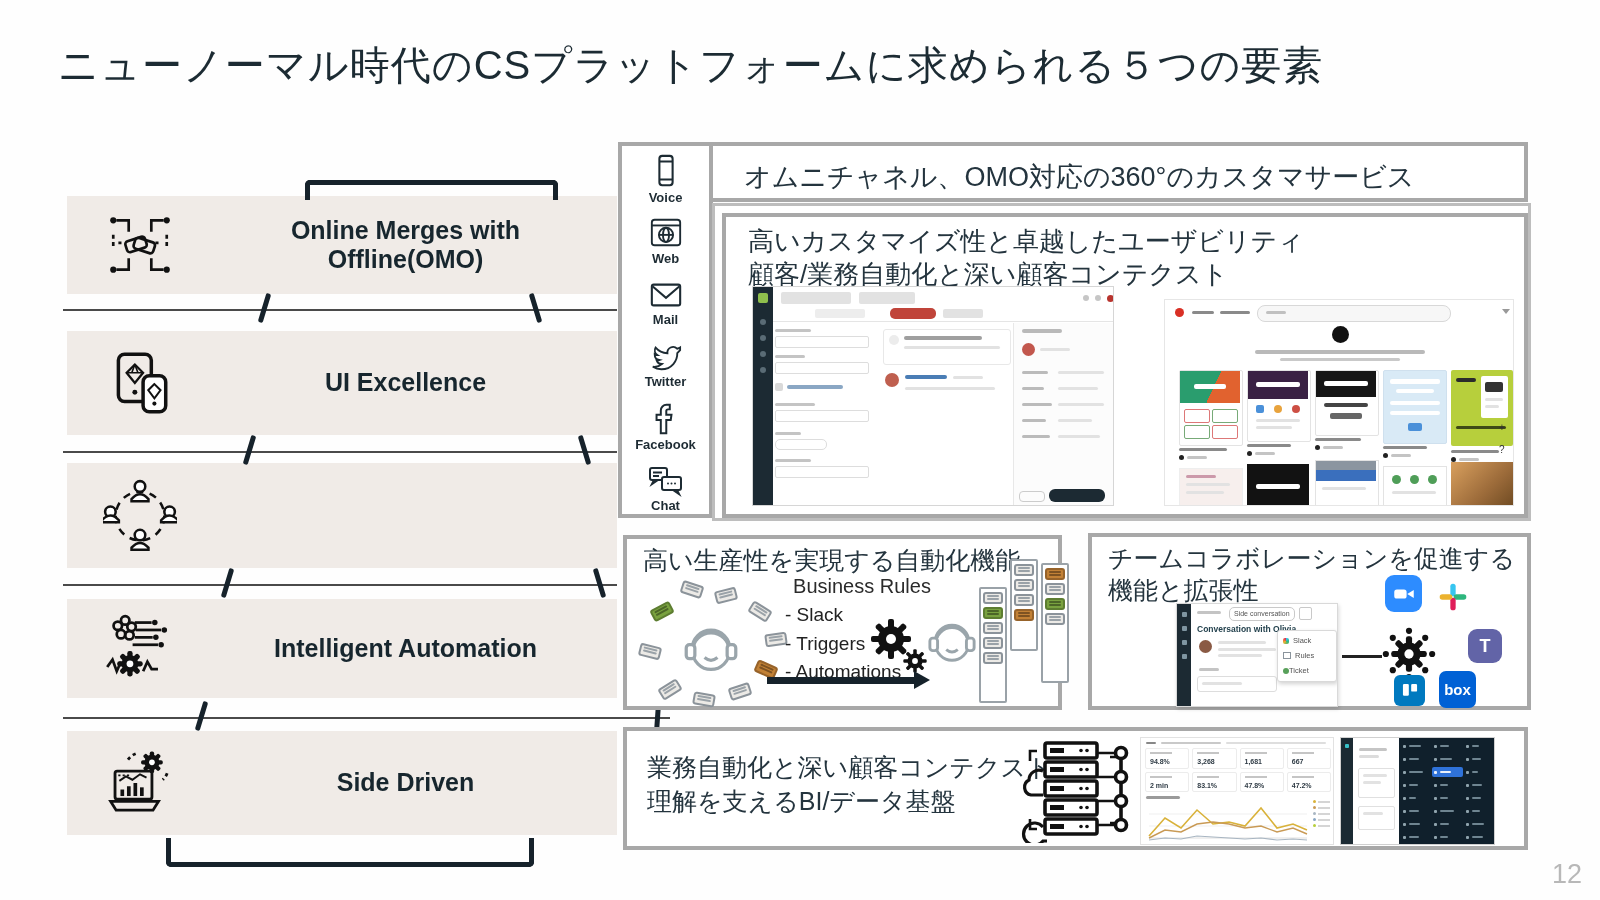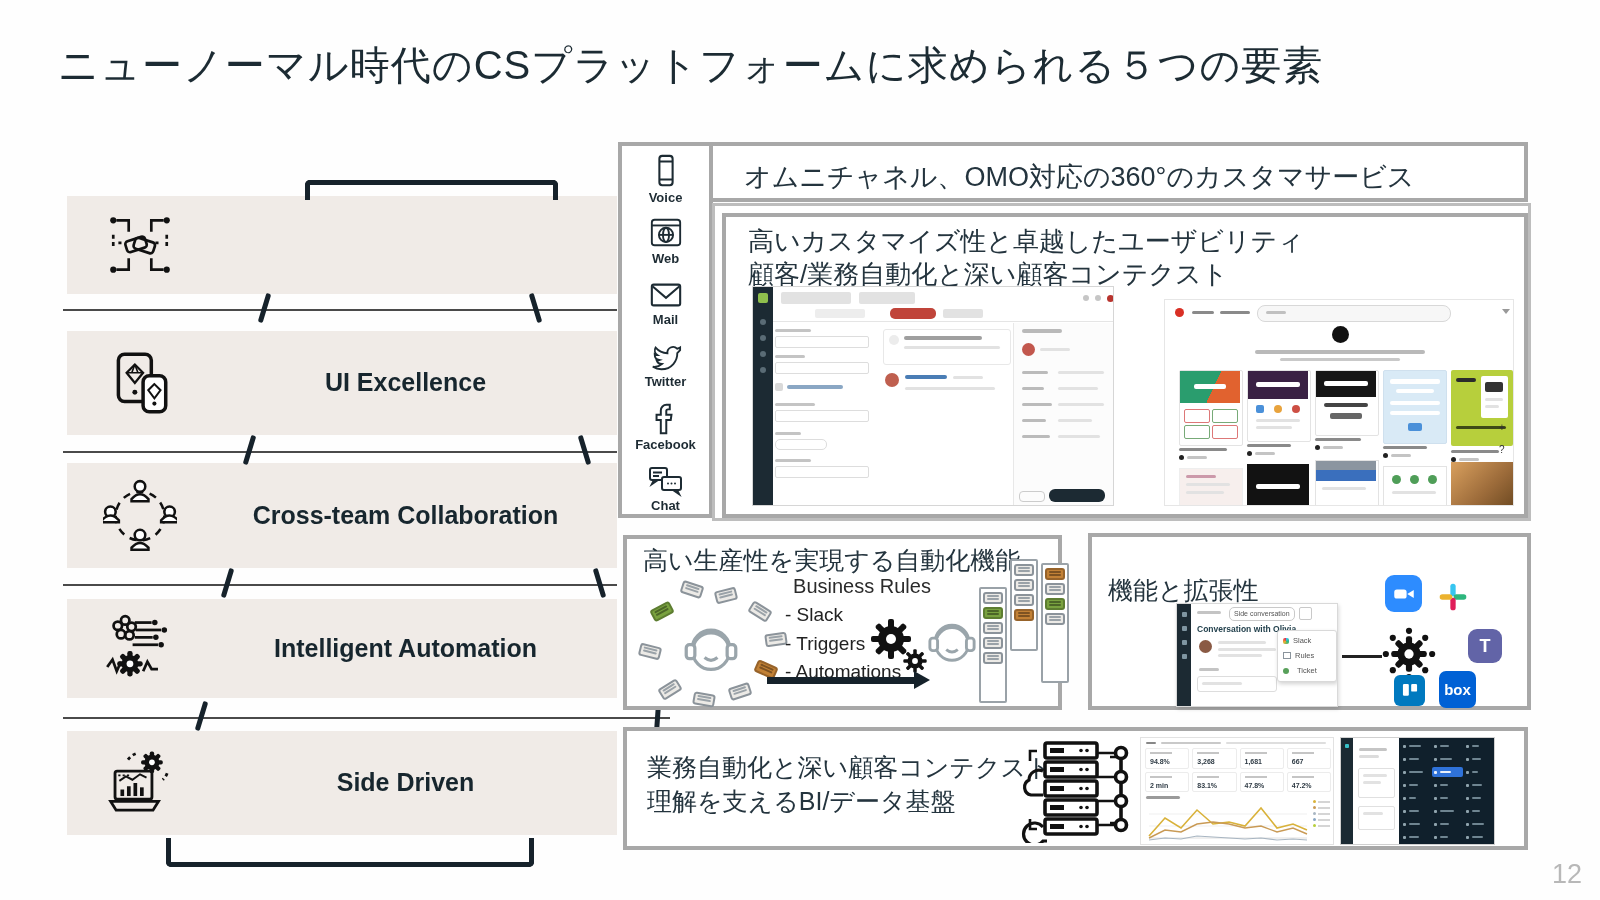--- a/index.html
+++ b/index.html
@@ -60,20 +60,21 @@
           <path d="M58 11 h-12 v11"></path>
           <path d="M12 59 h12 v-11"></path>
           <path d="M58 59 h-12 v-11"></path>
         <path d="M9 25 v14" stroke-dasharray="4 3"></path>
           <path d="M61 25 v14" stroke-dasharray="4 3"></path>
         <rect x="21" y="29" width="20" height="11" rx="3" transform="rotate(-18 31 34)"></rect>
         <rect x="29" y="30" width="20" height="11" rx="3" transform="rotate(18 39 36)"></rect>
         <path d="M14 33 h6 M50 33 h6" stroke-dasharray="3 3"></path>
       </svg>
     </div>
+    <div class="p-label">Online Merges with Offline(OMO)</div>
   </div>
 
   <div class="band" style="top:331px;height:104px;">
     <div class="p-icon">
       <svg width="72" height="72" viewBox="0 0 70 70" fill="none" stroke="#111" stroke-width="3.4">
         <rect x="14" y="7" width="32" height="46" rx="6"></rect>
         <polygon points="30,17 22,25 30,35 38,25" stroke-width="2.2"></polygon>
         <path d="M22 25 h16 M30 17 l-3 8 M30 17 l3 8" stroke-width="1.6"></path>
         <circle cx="30" cy="44" r="2.4" fill="#111" stroke="none"></circle>
         <rect x="38" y="28" width="22" height="35" rx="6" fill="#fff"></rect>
@@ -93,21 +94,20 @@
             <path d="M27 19 q8 -9 16 0 v2 h-16 z" fill="#fff"></path>
           <circle cx="63" cy="35" r="5" fill="#fff" transform="translate(0,-4)"></circle>
             <path d="M55 43 q8 -9 16 0 v2 h-16 z" fill="#fff" transform="translate(0,-4)"></path>
           <circle cx="7" cy="35" r="5" fill="#fff" transform="translate(0,-4)"></circle>
             <path d="M-1 43 q8 -9 16 0 v2 h-16 z" fill="#fff" transform="translate(0,-4)"></path>
           <circle cx="35" cy="53" r="5" fill="#fff"></circle>
             <path d="M27 65 q8 -9 16 0 v2 h-16 z" fill="#fff"></path>
         </g>
       </svg>
     </div>
-    <div class="p-label">Cross-team Collaboration</div>
   </div>
 
   <div class="band" style="top:599px;height:99px;">
     <div class="p-icon">
       <svg width="74" height="74" viewBox="0 0 70 70" fill="none" stroke="#111" stroke-width="2.6">
         <circle cx="14" cy="13" r="4"></circle>
           <circle cx="21" cy="8" r="4"></circle>
           <circle cx="27" cy="14" r="4"></circle>
           <circle cx="17" cy="21" r="4"></circle>
           <circle cx="25" cy="22" r="4"></circle>
@@ -539,20 +539,21 @@
           </div>
           <div class="ticket">
             <i></i>
             <i></i>
           </div>
       </div>
     </div>
   </div>
 
   <div class="wbox" style="left:1088px;top:533px;width:443px;height:177px;">
+    <div class="jp" style="left:16px;top:5px;">チームコラボレーションを促進する</div>
     <div class="jp" style="left:16px;top:37px;">機能と拡張性</div>
     <div class="mock" style="left:84px;top:66px;width:162px;height:104px;border-color:#d9d9d9;box-shadow:1px 2px 4px rgba(0,0,0,.15);">
       <div class="abs" style="left:0;top:0;width:14px;height:104px;background:#1c2a33;">
         <div class="abs" style="left:4.5px;top:8px;width:5px;height:5px;background:#7f95a1;border-radius:1px;"></div>
         <div class="abs" style="left:4.5px;top:22px;width:5px;height:5px;background:#7f95a1;border-radius:1px;"></div>
         <div class="abs" style="left:4.5px;top:36px;width:5px;height:5px;background:#7f95a1;border-radius:1px;"></div>
         <div class="abs" style="left:4.5px;top:50px;width:5px;height:5px;background:#7f95a1;border-radius:1px;"></div>
       </div>
       <div class="bar" style="left:20px;top:7px;width:24px;height:3px;"></div>
       <div class="abs" style="left:52px;top:3px;width:64px;height:12px;border:1px solid #c9c9c9;border-radius:5px;">
@@ -570,21 +571,21 @@
         </div>
       <div class="abs" style="left:100px;top:26px;width:58px;height:50px;background:#fff;border:1px solid #d9d9d9;border-radius:3px;box-shadow:1px 2px 4px rgba(0,0,0,.18);">
         <div class="menu-row" style="position:absolute;left:5px;top:5px;display:flex;align-items:center;gap:4px;">
           <span style="width:6px;height:6px;border-radius:2px;background:conic-gradient(#36c5f0,#2eb67d,#ecb22e,#e01e5a);"></span>
           <span class="tinytxt" style="position:static;font-size:7.5px;">Slack</span>
         </div>
         <div class="menu-row" style="position:absolute;left:5px;top:20px;display:flex;align-items:center;gap:4px;">
           <span style="width:6px;height:5px;border:1px solid #8a949c;"></span>
           <span class="tinytxt" style="position:static;font-size:7.5px;">Rules</span>
         </div>
-        <div class="menu-row" style="position:absolute;left:5px;top:35px;display:flex;align-items:center;gap:8px;">
+        <div class="menu-row" style="position:absolute;left:5px;top:35px;display:flex;align-items:center;gap:0;">
           <span style="width:6px;height:6px;border-radius:50%;background:#58a05a;"></span>
           <span class="tinytxt" style="position:static;font-size:7.5px;">Ticket</span>
         </div>
       </div>
     </div>
     <div class="abs" style="left:250px;top:118px;width:40px;height:2.5px;background:#222;"></div>
     <svg class="abs" style="left:290px;top:90px;" width="54" height="54" viewBox="0 0 70 70">
       <g fill="#111">
         <circle cx="35" cy="5" r="4"></circle>
           <circle cx="56" cy="14" r="4"></circle>

